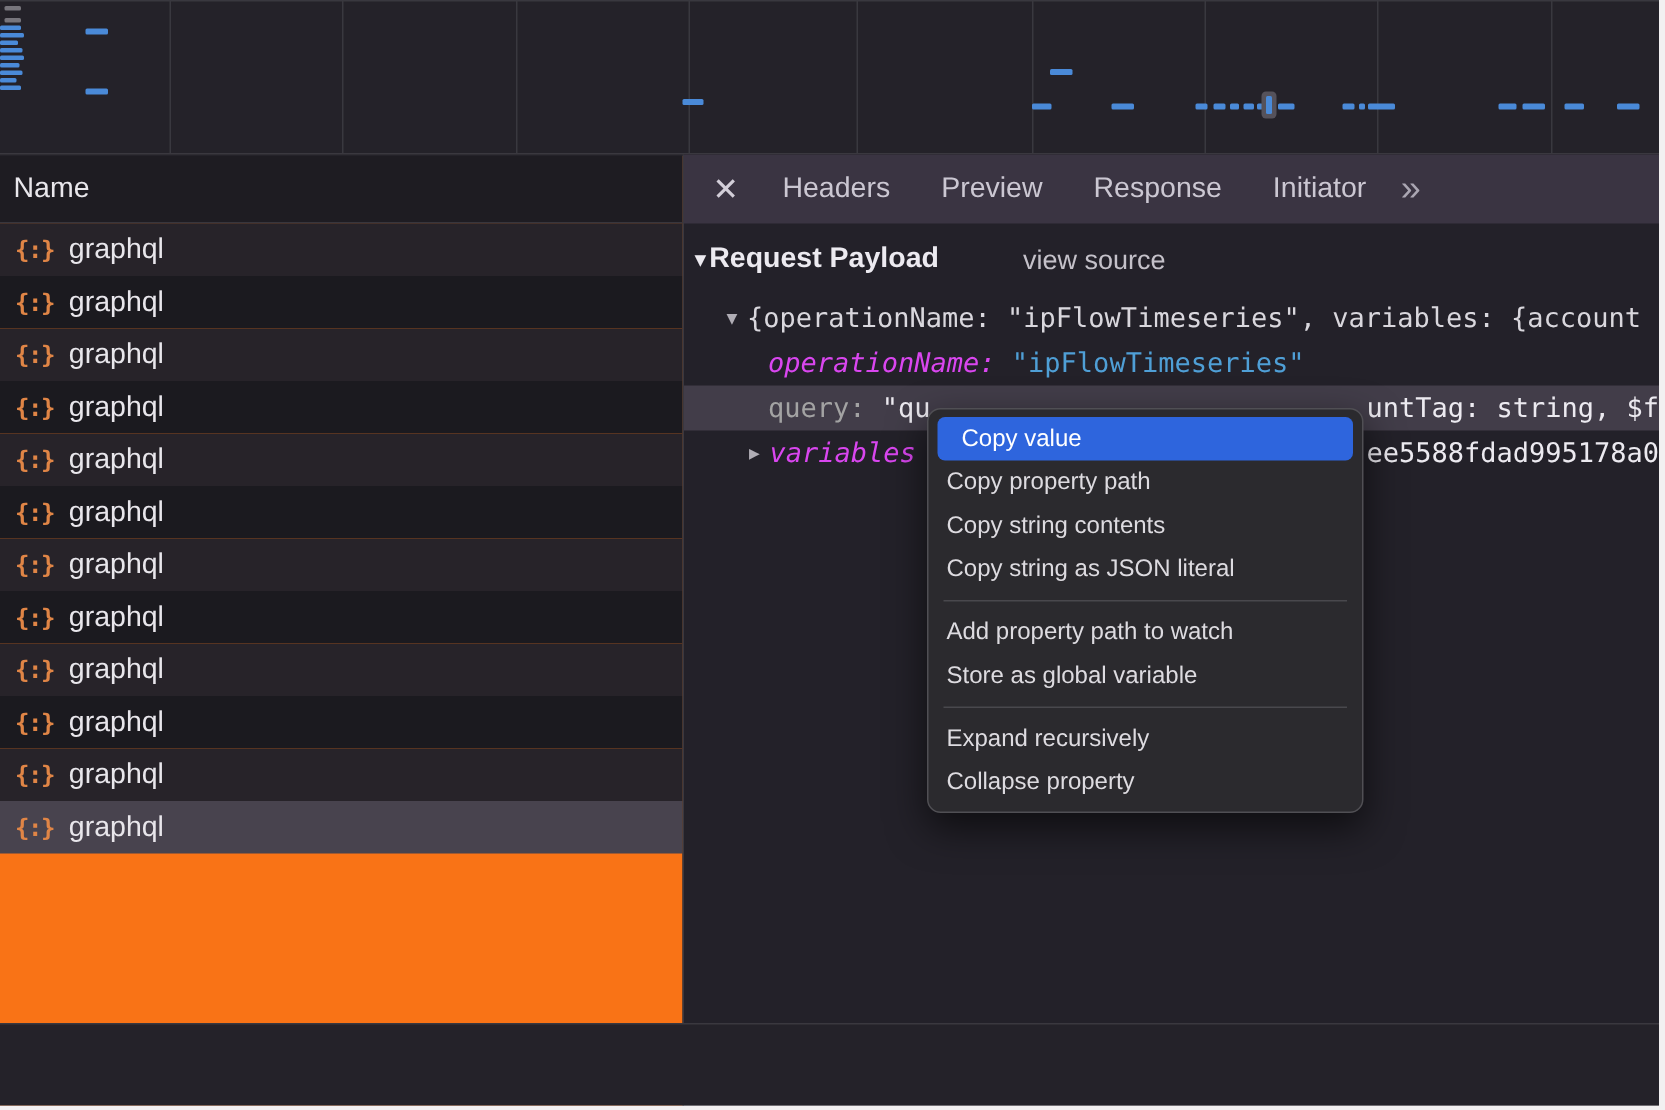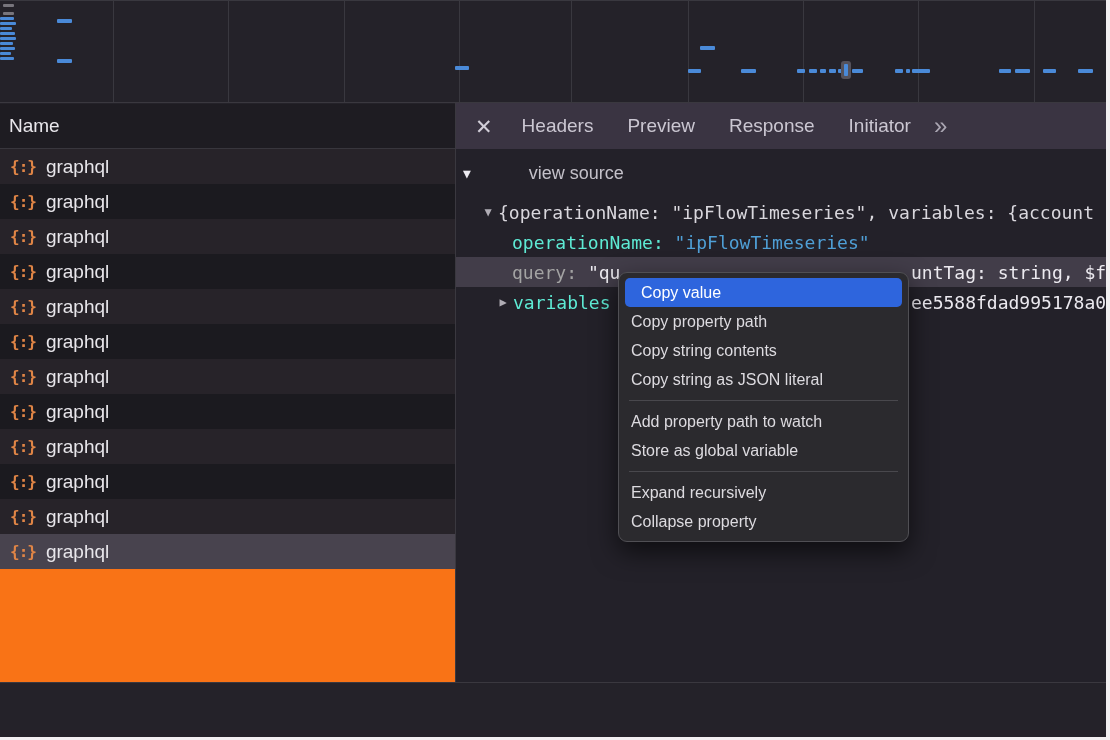--- a/index.html
+++ b/index.html
@@ -43,21 +43,21 @@
 
   
   .payload { position:relative; font-family:"DejaVu Sans Mono", monospace; font-size:18px; color:#d9d7dd; }
   .section-row { display:flex; align-items:center; height:48px; padding-left:7px; }
   .section-title { font-family:"Liberation Sans", sans-serif; font-weight:bold; font-size:19px; color:#eceaf0; }
   .section-arrow { font-size:13px; color:#eceaf0; margin-right:2px; }
   .view-source { font-family:"Liberation Sans", sans-serif; font-size:18px; color:#c4c1c9; margin-left:56px; }
   .tree-row { position:relative; height:30px; display:flex; align-items:center; white-space:pre; overflow:hidden; }
   .tree-row .tw { color:#d9d7dd; }
   .arr { color:#b0adb5; font-size:12px; display:inline-block; width:20px; text-align:center; }
-  .key { color:#5eead4; }
+  .key { color:#d946ef;font-style:italic; }
   .str { color:#4f9fd6; }
   .row-preview { padding-left:22px; }
   .row-op { padding-left:56px; }
   .row-query { padding-left:56px; background:#423d49; }
   .row-query .qkey { color:#a3a3a3; }
   .row-query .qval { color:#eceaf0; }
   .row-vars { padding-left:37px; }
   .frag-right { position:absolute; left:455px; top:0; height:30px; display:flex; align-items:center; color:#eceaf0; }
 
   
@@ -190,20 +190,21 @@
           <span class="tab">Preview</span>
           <span class="tab">Response</span>
           <span class="tab">Initiator</span>
         </span>
       <span class="overflow-btn">»</span>
     </div>
 
     <div class="payload">
       <div class="section-row">
         <span class="section-arrow">▼</span>
+          <span class="section-title">Request Payload</span>
         <span class="view-source">view source</span>
       </div>
 
       <div class="tree-row row-preview">
         <span class="arr">▼</span><span class="tw">{operationName: "ipFlowTimeseries", variables: {account</span>
       </div>
 
       <div class="tree-row row-op">
         <span class="key">operationName:</span><span class="tw">&nbsp;</span><span class="str">"ipFlowTimeseries"</span>
       </div>

